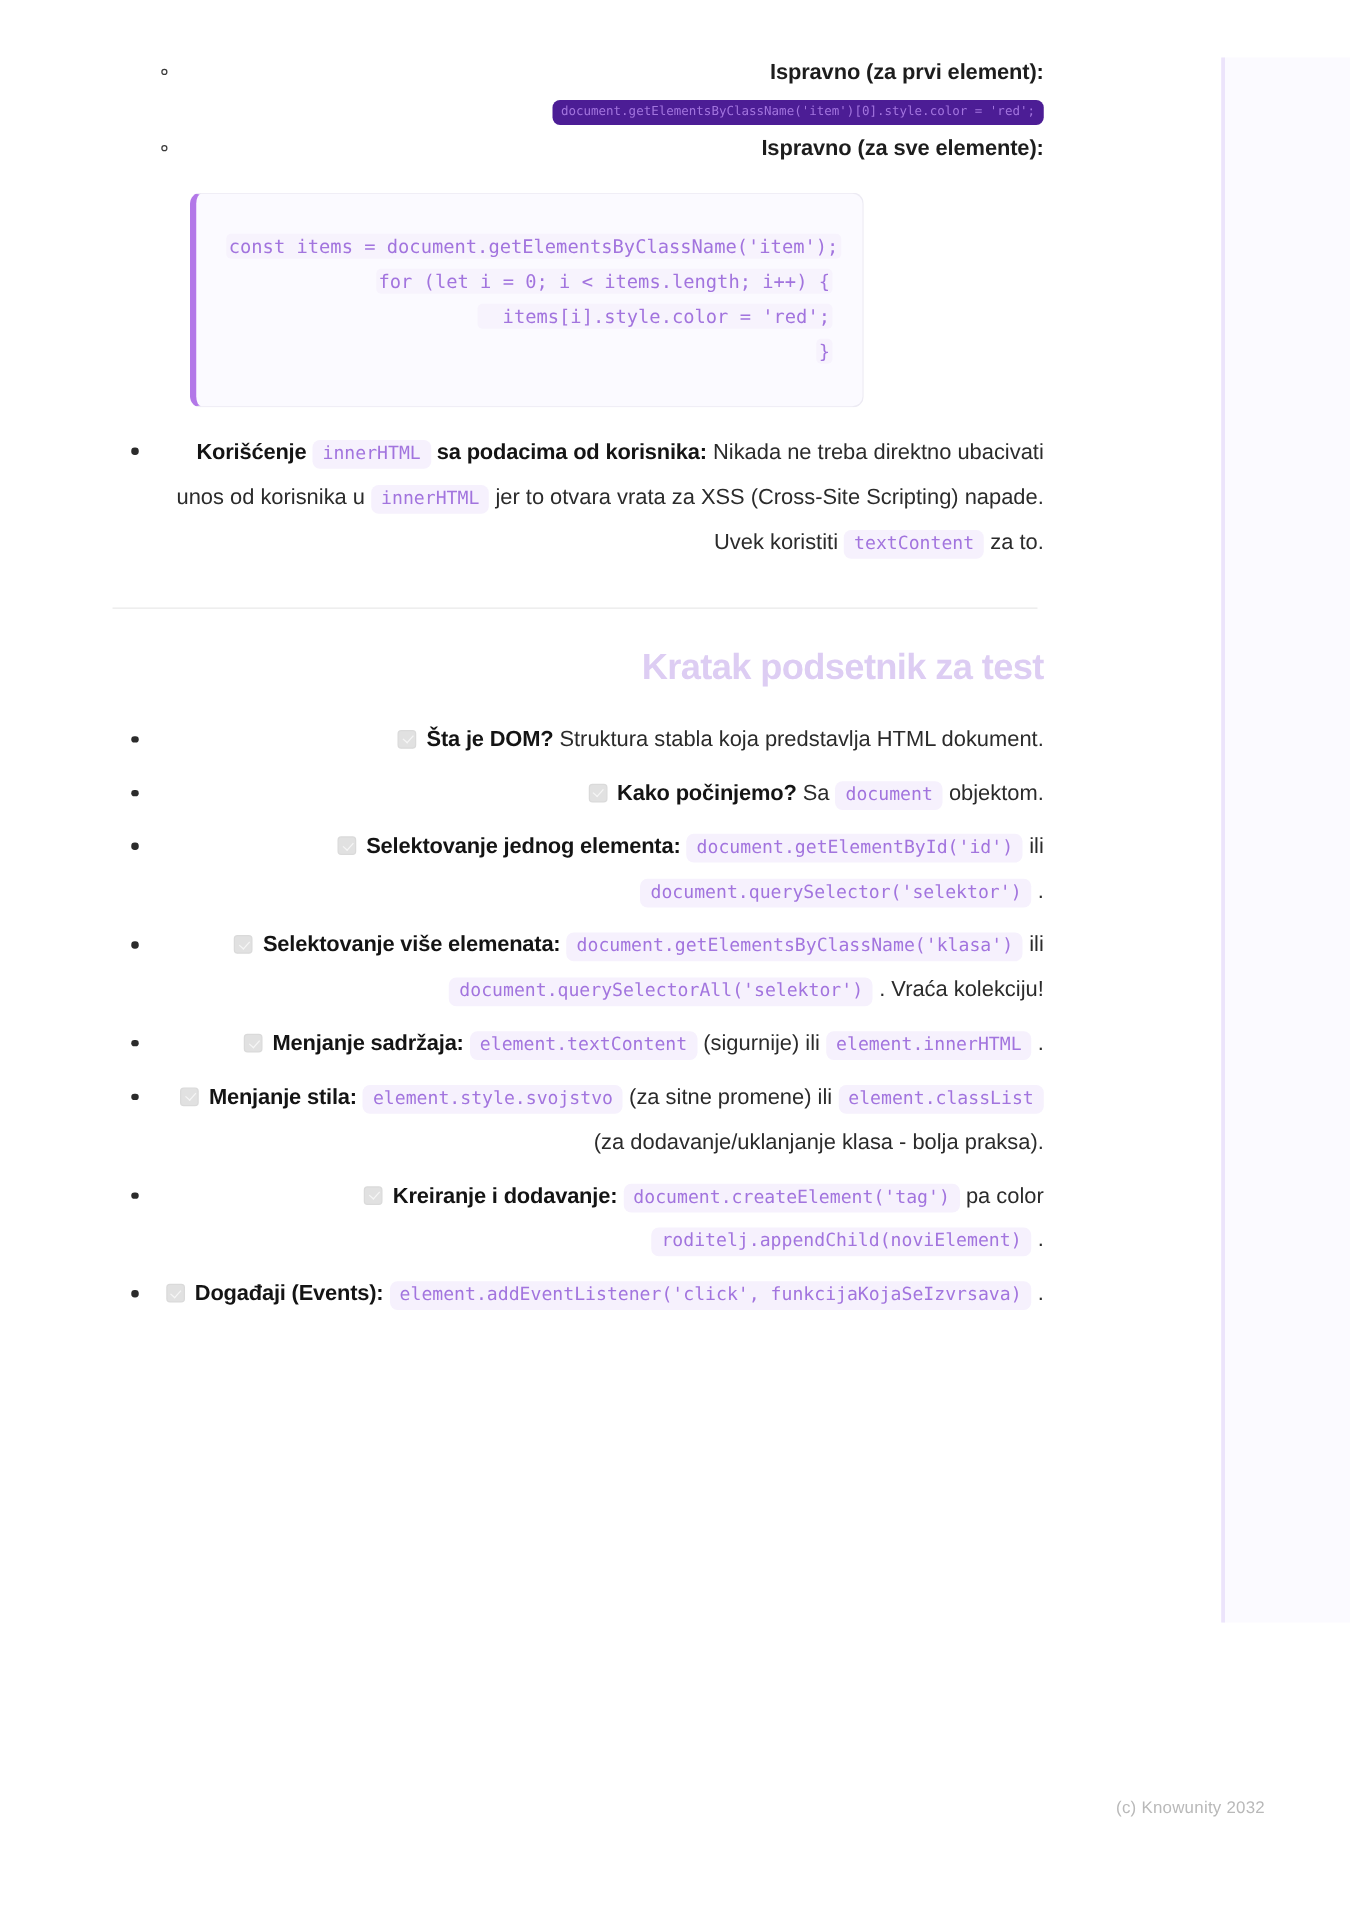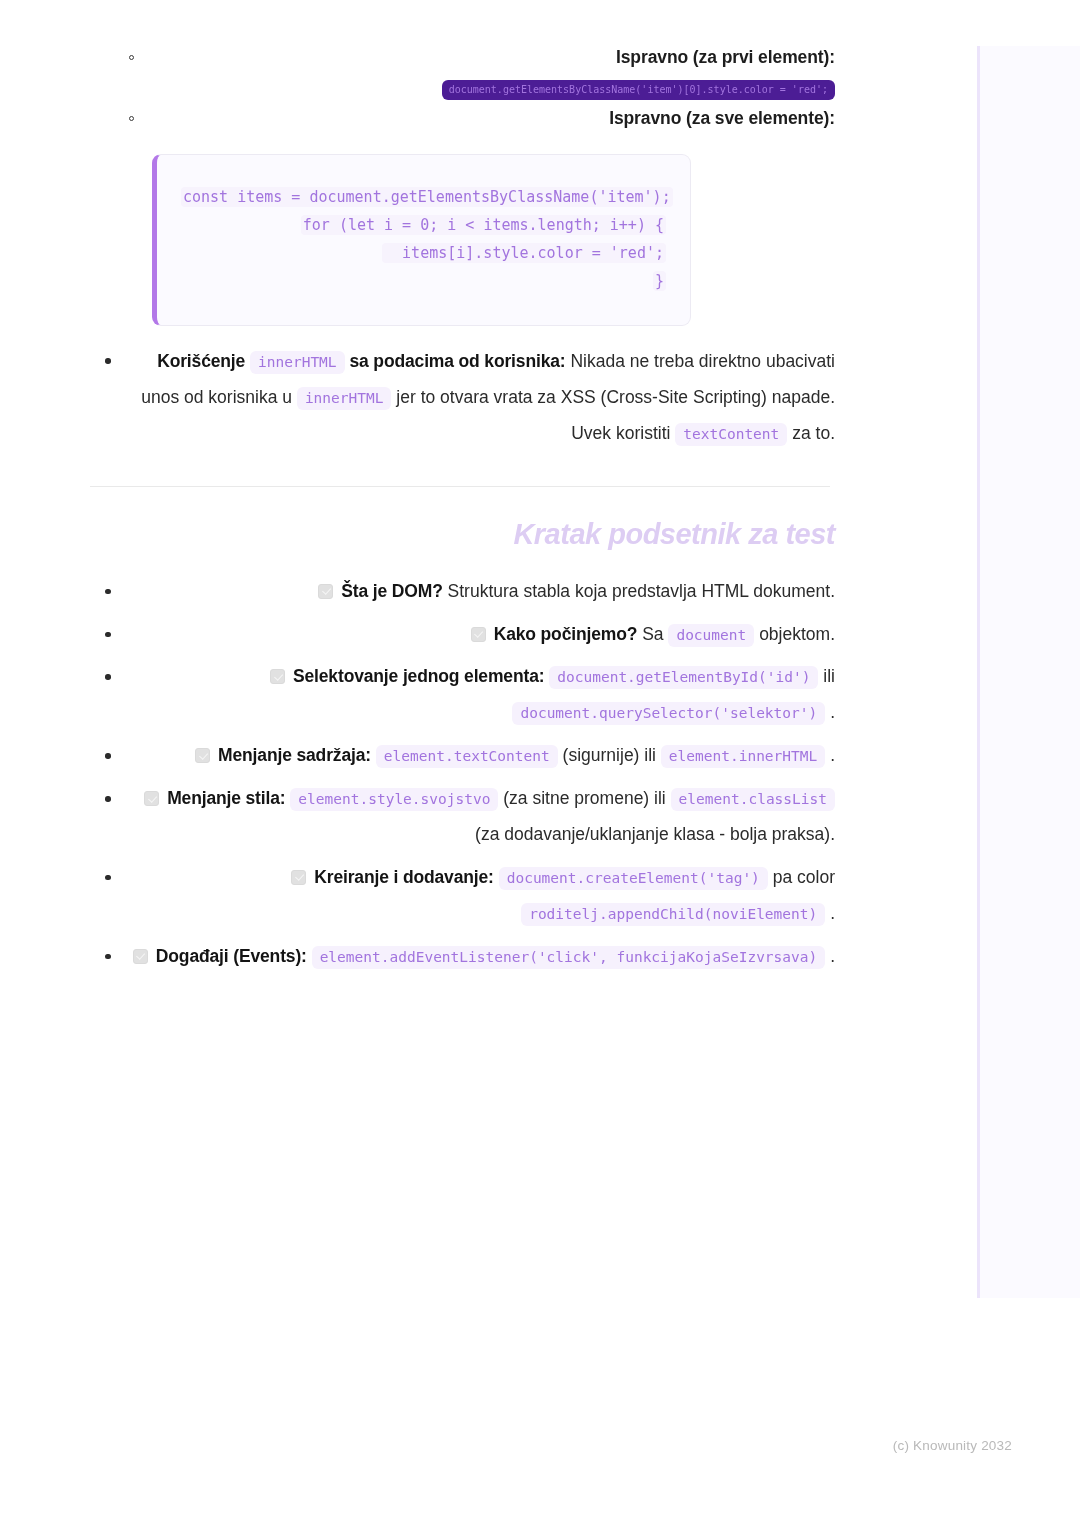--- a/index.html
+++ b/index.html
@@ -160,21 +160,20 @@
   }
 
   
   .section-title {
     font-size: 29px;
     font-weight: bold;
     color: #ddcdf3;
     letter-spacing: -0.5px;
     margin: 0 0 22px 0;
     line-height: 1.2;
-    font-style: italic;
   }
 
   
   ul.check-list {
     list-style: none;
     margin: 0;
     padding: 0;
   }
   ul.check-list > li {
     position: relative;
@@ -282,20 +281,23 @@
       <li>
         <div class="para"><span class="cb checked"></span><b>Šta je DOM?</b> <span>Struktura stabla koja predstavlja HTML dokument.</span> </div>
       </li>
       <li>
         <div class="para"><span class="cb checked"></span><b>Kako počinjemo?</b> <span>Sa</span> <span class="code">document</span> <span>objektom.</span> </div>
       </li>
       <li>
         <div class="para"><span class="cb checked"></span><b>Selektovanje jednog elementa:</b> <span class="code">document.getElementById('id')</span> <span>ili</span> <span class="code">document.querySelector('selektor')</span> <span>.</span> </div>
       </li>
       <li>
+        <div class="para"><span class="cb checked"></span><b>Selektovanje više elemenata:</b> <span class="code">document.getElementsByClassName('klasa')</span> <span>ili</span> <span class="code">document.querySelectorAll('selektor')</span> <span>. Vraća kolekciju!</span> </div>
+      </li>
+      <li>
         <div class="para"><span class="cb checked"></span><b>Menjanje sadržaja:</b> <span class="code">element.textContent</span> <span>(sigurnije) ili</span> <span class="code">element.innerHTML</span> <span>.</span> </div>
       </li>
       <li>
         <div class="para"><span class="cb checked"></span><b>Menjanje stila:</b> <span class="code">element.style.svojstvo</span> <span>(za sitne promene) ili</span> <span class="code">element.classList</span> <span>(za dodavanje/uklanjanje klasa - bolja praksa).</span> </div>
       </li>
       <li>
         <div class="para"><span class="cb checked"></span><b>Kreiranje i dodavanje:</b> <span class="code">document.createElement('tag')</span> <span>pa color</span> <span class="code">roditelj.appendChild(noviElement)</span> <span>.</span> </div>
       </li>
       <li>
         <div class="para"><span class="cb checked"></span><b>Događaji (Events):</b> <span class="code">element.addEventListener('click', funkcijaKojaSeIzvrsava)</span> <span>.</span> </div>

